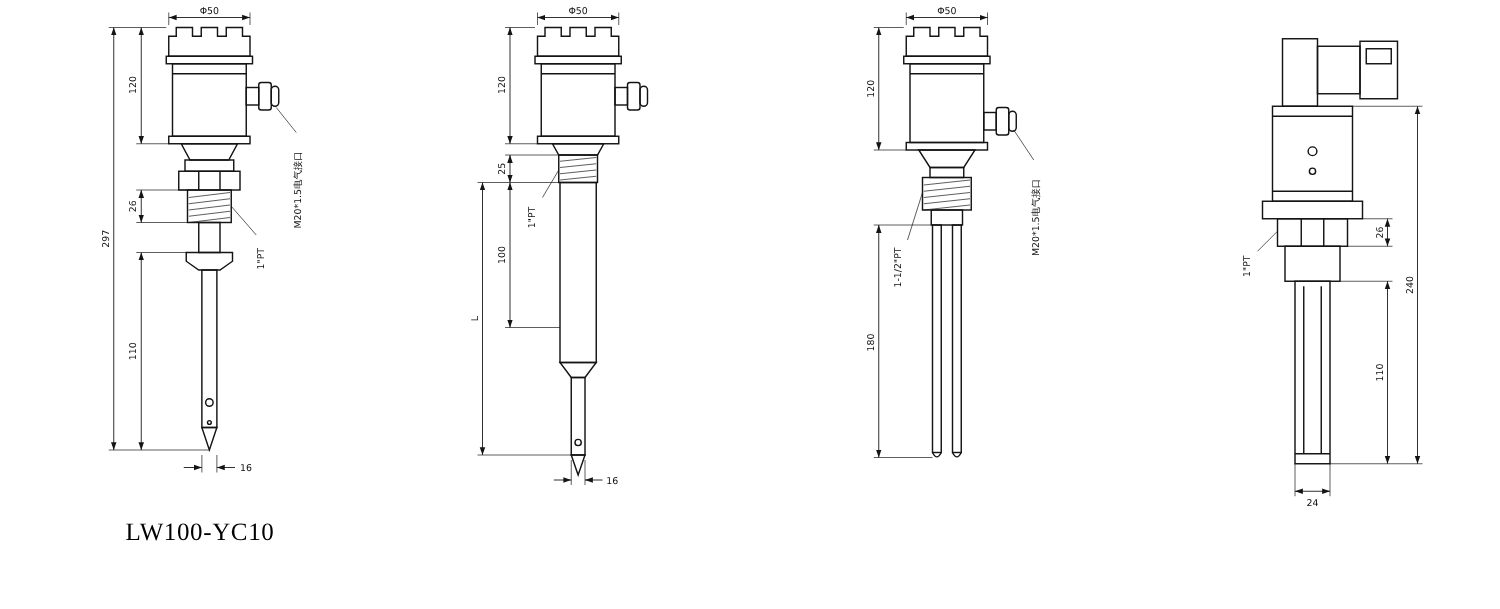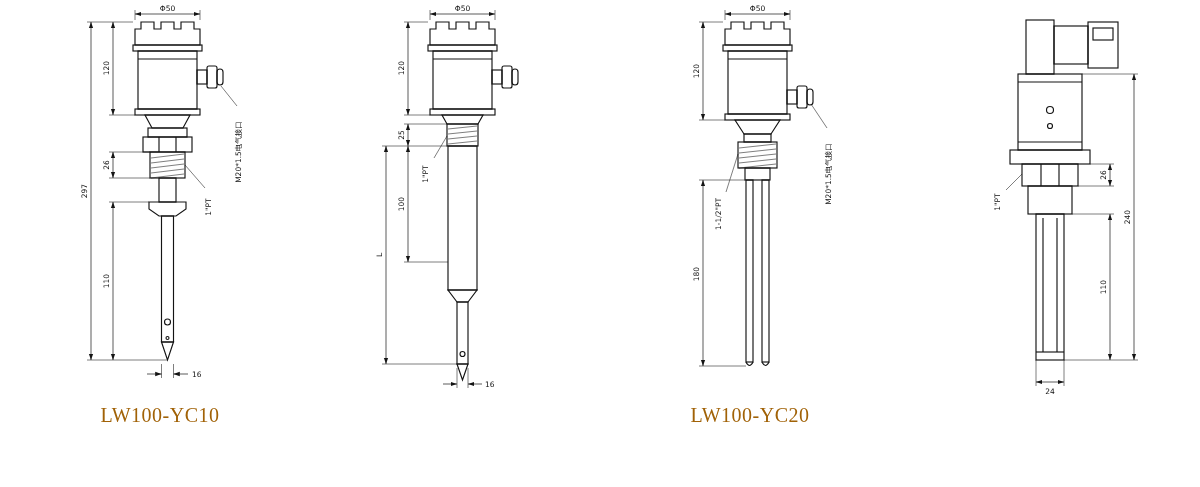--- a/index.html
+++ b/index.html
@@ -1,20 +1,20 @@
 <!DOCTYPE html>
 <html><head>
 <meta charset="utf-8">
 <style>
   * { margin:0; padding:0; box-sizing:border-box; }
   html,body { width:1200px; height:487px; }
   body { background:#ffffff; font-family:"DejaVu Sans",sans-serif; position:relative; overflow:hidden; }
   .stage { position:absolute; inset:0; background:#fff;text-align:center; }
   .dwg-wrap { position:absolute; width:250px; display:flex; flex-direction:column; align-items:center; }
-  .caption { margin-top:2px; font-family:"Liberation Serif",serif; font-size:20px; color:#a16207; letter-spacing:.5px; white-space:nowrap; }
+  .caption { margin-top:13px; font-family:"Liberation Serif",serif; font-size:20px; color:#000000; letter-spacing:.5px; white-space:nowrap; }
   .p { fill:none; stroke:#141414; stroke-width:1.15; }
   .hatch { stroke:#141414; stroke-width:.55; }
   .xl { stroke:#141414; stroke-width:.55; }
   .ld { stroke:#141414; stroke-width:.55; fill:none; }
   .dl { stroke:#141414; stroke-width:.7; }
   .dt { font:7.5px "DejaVu Sans",sans-serif; fill:#111; }
 </style>
 </head>
 <body>
 
@@ -198,24 +198,23 @@
       <g class="ld">
         <line x1="186" y1="102" x2="202" y2="126"></line>
         <line x1="113" y1="152" x2="101" y2="190"></line>
       </g>
       <text class="dt" x="132.5" y="9" text-anchor="middle">Φ50</text>
       <text class="dt" transform="rotate(-90 74 69)" x="74" y="69" text-anchor="middle">120</text>
       <text class="dt" transform="rotate(-90 74 272)" x="74" y="272" text-anchor="middle">180</text>
       <text class="dt" transform="rotate(-90 206 172)" x="206" y="172" text-anchor="middle">M20*1.5电气接口</text>
       <text class="dt" transform="rotate(-90 96 212)" x="96" y="212" text-anchor="middle">1-1/2"PT</text>
     </svg>
-    <div class="caption">LW100-YC20</div>
-  </div>
-
-  <div class="dwg-wrap" style="left:930px; top:2px;">
+  </div>
+
+  <div class="dwg-wrap" style="left:930px; top:13px;">
     <svg width="250" height="400" viewBox="0 0 250 400">
       <g class="p">
         <rect x="96" y="18" width="28" height="54"></rect>
         <rect x="124" y="24" width="34" height="38"></rect>
         <rect x="158" y="20" width="30" height="46"></rect>
         <rect x="163" y="26" width="20" height="12"></rect>
         <rect x="88" y="72" width="64" height="76"></rect>
         <line x1="88" y1="80" x2="152" y2="80"></line>
         <line x1="88" y1="140" x2="152" y2="140"></line>
         <circle cx="120" cy="108" r="3.5"></circle>

